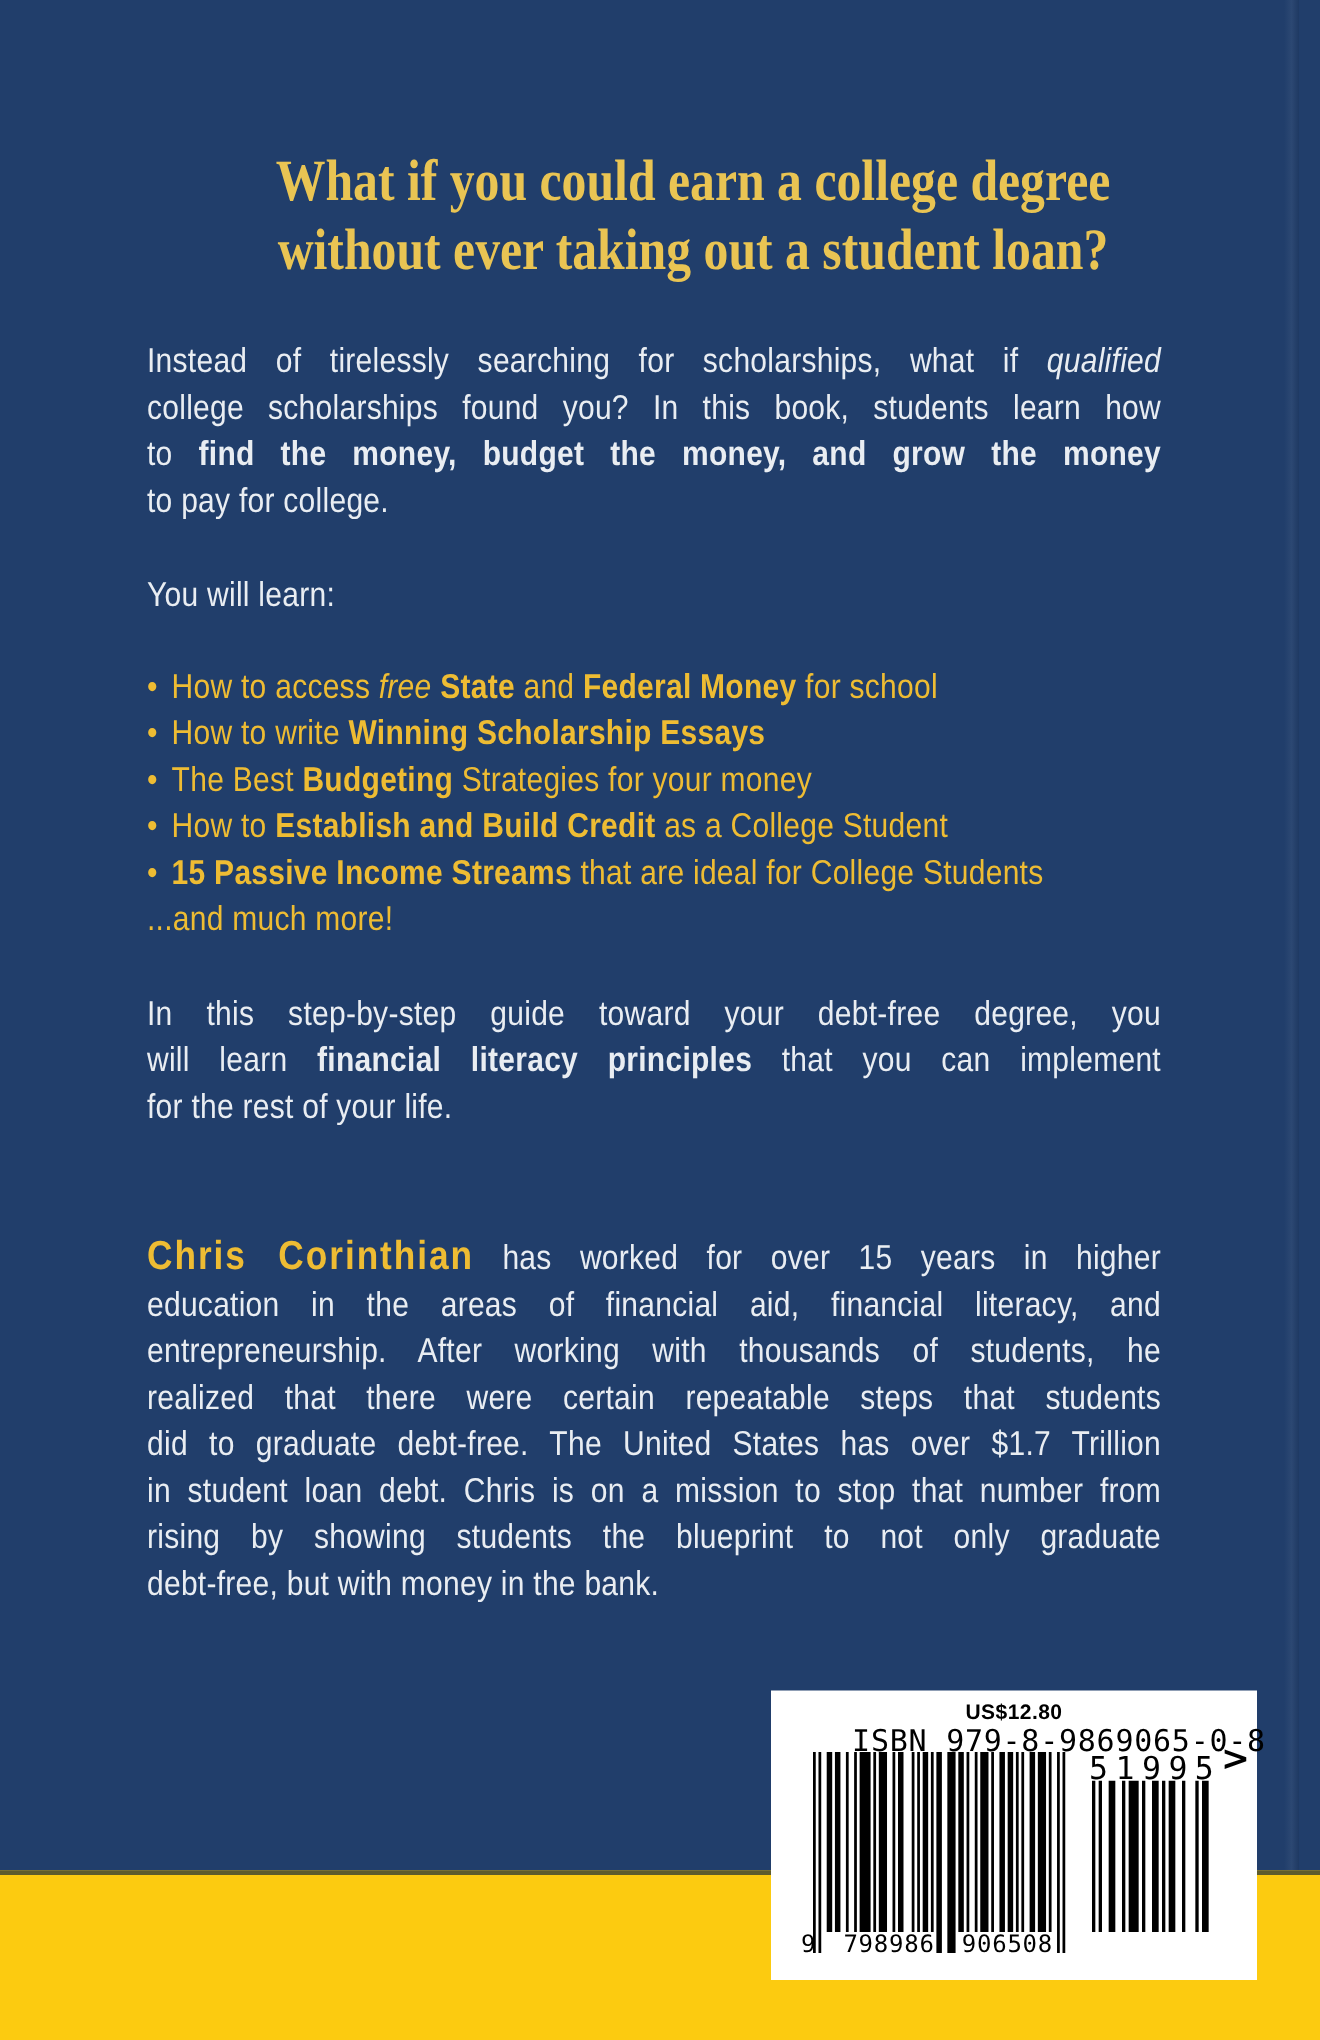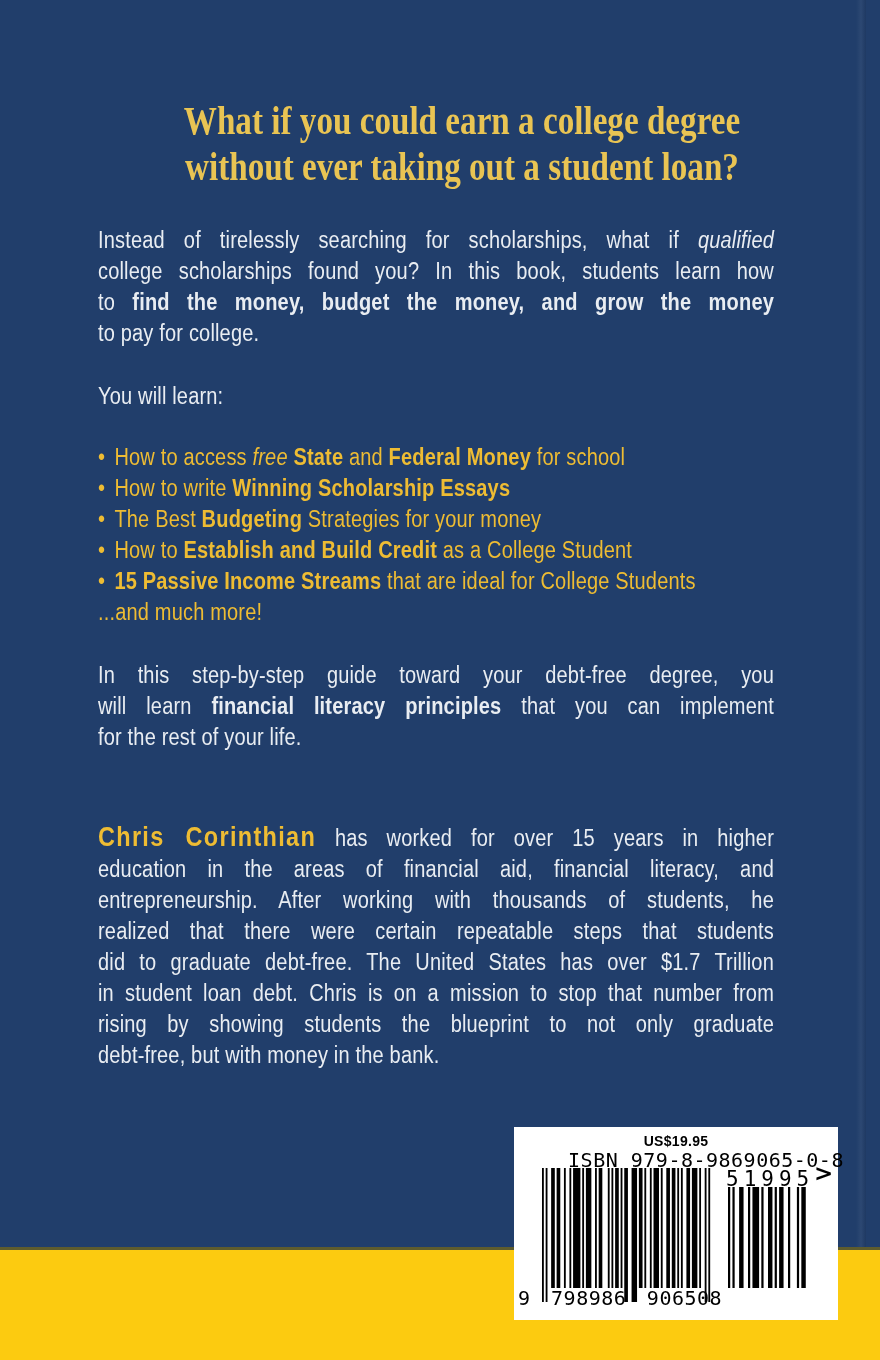--- a/index.html
+++ b/index.html
@@ -62,22 +62,22 @@
   .price{
     position:absolute;top:6px;left:0;width:100%;text-align:center;
     font-size:14px;font-weight:700;letter-spacing:.3px;
   }
   .isbn{
     position:absolute;top:21px;left:12px;width:100%;text-align:center;
     font-family:"DejaVu Sans Mono",monospace;font-size:20px;letter-spacing:.5px;padding-left:36px;
   }
   .main-bars{position:absolute;left:28px;top:41px;}
   .main-digits{
-    position:absolute;left:4px;top:159px;width:210px;
-    font-family:"DejaVu Sans Mono",monospace;font-size:20px;
+    position:absolute;left:20px;top:159px;width:210px;
+    font-family:"DejaVu Sans Mono",monospace;font-size:16px;
     word-spacing:8px;letter-spacing:.5px;background:transparent;
   }
   .addon-digits{
     position:absolute;left:212px;top:40px;width:92px;text-align:left;
     font-family:"DejaVu Sans Mono",monospace;font-size:21px;letter-spacing:5px;
   }
   .addon-arrow{
     position:absolute;left:300px;top:33px;
     font-size:23px;font-weight:700;font-family:"DejaVu Sans",sans-serif;
   }
@@ -127,21 +127,21 @@
       <div class="tline"><span>realized that there were certain repeatable steps that students</span></div>
       <div class="tline"><span>did to graduate debt-free. The United States has over $1.7 Trillion</span></div>
       <div class="tline"><span>in student loan debt. Chris is on a mission to stop that number from</span></div>
       <div class="tline"><span>rising by showing students the blueprint to not only graduate</span></div>
       <div class="tline last"><span>debt-free, but with money in the bank.</span></div>
     </div>
 
   <div class="footer-band"></div>
 
   <div class="barcode-box">
-    <div class="price">US$19.95</div>
+    <div class="price">US$12.80</div>
     <div class="isbn">ISBN 979-8-9869065-0-8</div>
     <svg class="main-bars" width="170" height="134" viewBox="0 0 170 134">
         <rect x="0.00" y="0" width="1.83" height="134"></rect>
         <rect x="3.66" y="0" width="1.83" height="134"></rect>
         <rect x="9.14" y="0" width="3.66" height="120"></rect>
         <rect x="14.62" y="0" width="3.66" height="120"></rect>
         <rect x="21.94" y="0" width="1.83" height="120"></rect>
         <rect x="27.42" y="0" width="1.83" height="120"></rect>
         <rect x="31.08" y="0" width="7.31" height="120"></rect>
         <rect x="40.22" y="0" width="1.83" height="120"></rect>

